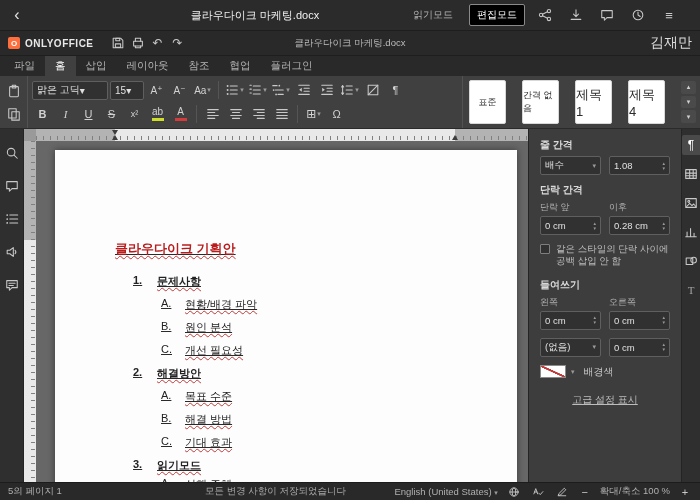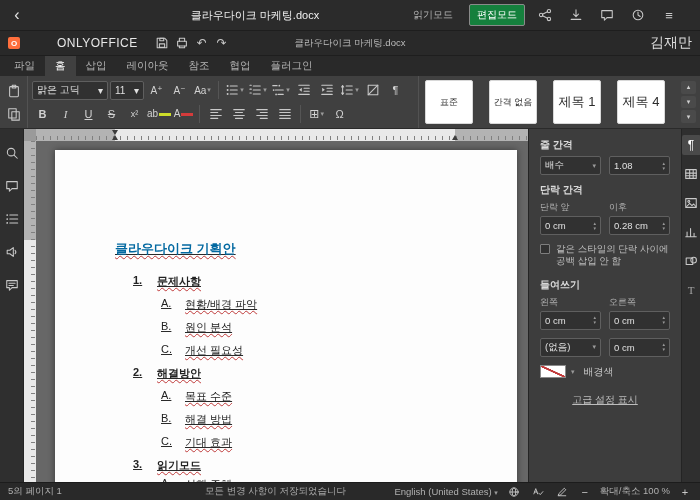--- a/index.html
+++ b/index.html
@@ -5,58 +5,58 @@
   html,body{margin:0;padding:0;background:#444;}
   *{box-sizing:border-box;font-family:"Liberation Sans","DejaVu Sans",sans-serif;}
   .app{position:relative;width:700px;height:500px;background:#2b2b2b;overflow:hidden;color:#c9c9c9;font-size:11px;}
 
   
   .topbar{position:absolute;top:0;left:0;width:700px;height:31px;background:#2b2b2b;border-bottom:1px solid #1e1e1e;display:flex;align-items:center;}
   .back-btn{width:34px;text-align:center;font-size:16px;color:#e3e3e3;cursor:pointer;}
   .win-title{position:absolute;left:165px;width:180px;text-align:center;color:#f0f0f0;font-size:11px;}
   .tb-right{margin-left:auto;display:flex;align-items:center;gap:9px;padding-right:20px;}
   .mode-btn{font-size:10px;color:#b3b3b3;padding:3px 7px;border-radius:2px;}
-  .mode-btn.active{border:1px solid #8a8a8a;background:#15803d;color:#fff;}
+  .mode-btn.active{border:1px solid #8a8a8a;background:#000000;color:#fff;}
   .tb-icon{width:22px;height:22px;display:flex;align-items:center;justify-content:center;}
 
   
   .ohead{position:absolute;top:31px;left:0;width:700px;height:25px;background:#292929;border-bottom:1px solid #1e1e1e;display:flex;align-items:center;padding:0 8px;}
   .logo{display:flex;align-items:center;gap:5px;margin-right:14px;}
   .logo-sq{width:12px;height:12px;border-radius:2px;background:#ff6f3d;display:flex;align-items:center;justify-content:center;color:#fff;font-size:8px;font-weight:bold;}
-  .logo-tx{font-size:12px;font-weight:normal;letter-spacing:.5px;color:#e8e8e8;margin-left:32px;}
+  .logo-tx{font-size:10px;font-weight:bold;letter-spacing:.5px;color:#e8e8e8;}
   .oh-ic{width:20px;height:18px;display:flex;align-items:center;justify-content:center;font-size:12px;color:#c9c9c9;}
   .oh-title{position:absolute;left:50%;transform:translateX(-50%);font-size:9.5px;color:#bdbdbd;}
   .oh-user{margin-left:auto;font-size:14px;color:#ddd;}
 
   
   .tabsrow{position:absolute;top:56px;left:0;width:700px;height:20px;background:#292929;display:flex;align-items:stretch;padding-left:4px;}
   .mtab{padding:0 10px;display:flex;align-items:center;font-size:10.5px;color:#b5b5b5;}
   .mtab.active{background:#404040;color:#fff;}
 
   
   .toolbar{position:absolute;top:76px;left:0;width:700px;height:53px;background:#404040;border-bottom:1px solid #2a2a2a;display:flex;}
   .clipcol{width:28px;display:flex;flex-direction:column;align-items:center;justify-content:space-around;padding:3px 0;border-right:1px solid #525252;}
   .rows{flex:1;display:flex;flex-direction:column;justify-content:space-around;padding:2px 4px;min-width:0;}
   .trow{display:flex;align-items:center;gap:2px;height:24px;}
   .ib{min-width:21px;height:21px;display:flex;align-items:center;justify-content:center;border-radius:2px;color:#d2d2d2;font-size:11px;}
   .ib .cr{font-size:7px;color:#9a9a9a;margin-left:1px;}
-  .combo{height:19px;background:#313131;border:1px solid #5f5f5f;border-radius:2px;display:flex;align-items:center;justify-content:space-between;padding:0 4px;font-size:10px;color:#e0e0e0;}
+  .combo{height:19px;background:#313131;border:1px solid #5f5f5f;border-radius:2px;display:flex;align-items:center;justify-content:flex-start;padding:0 4px;font-size:10px;color:#e0e0e0;}
   .fname{width:76px;} .fsize{width:34px;}
   .vsep{width:1px;height:38px;background:#555;margin:0 3px;align-self:center;}
   .vsep.sm{height:18px;}
   .bL{font-weight:bold;} .iL{font-style:italic;font-family:"Liberation Serif",serif;} .uL{text-decoration:underline;} .sL{text-decoration:line-through;}
-  .colbtn{display:flex;flex-direction:row;align-items:center;justify-content:center;gap:1px;}
+  .colbtn{display:flex;flex-direction:column;align-items:center;justify-content:center;gap:1px;}
   .colbtn .lt{font-size:10px;line-height:10px;}
   .cbar{width:12px;height:3px;}
   .ic{width:14px;height:14px;}
   .ic path,.ic rect,.ic circle,.ic ellipse,.ic line{stroke:#c9c9c9;fill:none;stroke-width:1.2;stroke-linecap:round;stroke-linejoin:round;}
   .ic .fl{fill:#c9c9c9;stroke:none;}
 
   
-  .gallery{width:282px;display:flex;align-items:stretch;gap:16px;padding:4px 4px 4px 6px;border-left:1px solid #525252;}
+  .gallery{width:238px;display:flex;align-items:stretch;gap:16px;padding:4px 4px 4px 6px;border-left:1px solid #525252;}
   .stybox{flex:1;background:#fff;border:1px solid #d8d8d8;border-radius:2px;display:flex;align-items:center;justify-content:center;color:#2c2c2c;overflow:hidden;}
   .sty-sm{font-size:9px;} .sty-lg{font-size:13px;}
   .gal-arrows{width:15px;display:flex;flex-direction:column;justify-content:space-between;}
   .gal-btn{flex:1;display:flex;align-items:center;justify-content:center;font-size:7px;color:#cfcfcf;background:#4a4a4a;border-radius:2px;margin:1px 0;}
 
   
   .lstrip{position:absolute;top:129px;left:0;width:24px;height:353px;background:#2f2f2f;border-right:1px solid #242424;display:flex;flex-direction:column;align-items:center;padding-top:14px;gap:13px;}
   .rstrip{position:absolute;top:129px;left:681px;width:19px;height:353px;background:#2f2f2f;border-left:1px solid #242424;display:flex;flex-direction:column;align-items:center;padding-top:6px;gap:9px;}
   .strip-ic{width:19px;height:20px;display:flex;align-items:center;justify-content:center;color:#a5a5a5;font-size:12px;}
   .strip-ic.active{background:#4a4a4a;color:#fff;border-radius:2px;}
@@ -68,21 +68,21 @@
   .ticks{position:absolute;left:0;right:0;bottom:1px;height:4px;background:repeating-linear-gradient(90deg,#808080 0 1px,transparent 1px 7px);}
   .mk-dn{position:absolute;top:1px;width:0;height:0;border-left:3px solid transparent;border-right:3px solid transparent;border-top:5px solid #3c3c3c;}
   .mk-up{position:absolute;bottom:1px;width:0;height:0;border-left:3px solid transparent;border-right:3px solid transparent;border-bottom:5px solid #3c3c3c;}
   .vruler{position:absolute;left:24px;top:141px;width:12px;height:341px;background:#b3b3b3;}
   .vr-white{position:absolute;top:99px;bottom:0;left:0;width:12px;background:#e9e9e9;}
   .vticks{position:absolute;top:0;bottom:0;right:1px;width:4px;background:repeating-linear-gradient(180deg,#808080 0 1px,transparent 1px 7px);}
   .canvas{position:absolute;left:36px;top:141px;width:492px;height:341px;background:#676767;overflow:hidden;}
   .page{position:absolute;left:19px;top:9px;width:462px;height:420px;background:#fdfdfd;box-shadow:0 0 7px rgba(0,0,0,.45);}
 
   
-  .doc-title{position:absolute;left:60px;top:90px;font-size:13px;font-weight:bold;color:#0369a1;white-space:nowrap;}
+  .doc-title{position:absolute;left:60px;top:90px;font-size:13px;font-weight:bold;color:#b91c1c;white-space:nowrap;}
   .u{text-decoration:underline;text-decoration-color:#2a2a2a;text-decoration-thickness:1px;}
   .wavy{text-decoration:underline;text-decoration-style:wavy;text-decoration-color:#bf3a3a;text-decoration-thickness:1px;text-underline-offset:2px;}
   .doc-row{position:absolute;left:0;width:100%;height:16px;font-size:11px;color:#222;}
   .doc-row .dnum,.doc-row .dtxt{position:absolute;white-space:nowrap;}
   .doc-row.l1{font-weight:600;}
   .doc-row.l1 .dnum{left:78px;} .doc-row.l1 .dtxt{left:102px;}
   .doc-row.l2 .dnum{left:106px;} .doc-row.l2 .dtxt{left:130px;}
 
   
   .rpanel{position:absolute;left:528px;top:129px;width:153px;height:353px;background:#3d3d3d;border-left:1px solid #242424;padding:9px 11px;overflow:hidden;}
@@ -205,21 +205,21 @@
       </div>
     </div>
     <div class="rows">
 
       <div class="trow">
         <div class="combo fname">
             <span>맑은 고딕</span>
             <span class="cr">▾</span>
           </div>
         <div class="combo fsize">
-            <span>11</span>
+            <span>15</span>
             <span class="cr">▾</span>
           </div>
         <div class="ib" style="font-size:10px">A⁺</div>
         <div class="ib" style="font-size:10px">A⁻</div>
         <div class="ib" style="font-size:10px">
             <span>Aa</span>
             <span class="cr">▾</span>
           </div>
         <div class="vsep sm"></div>
         <div class="ib">

